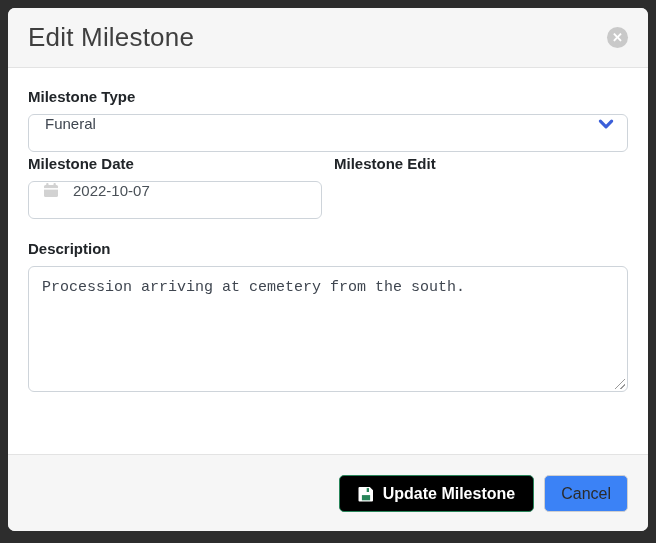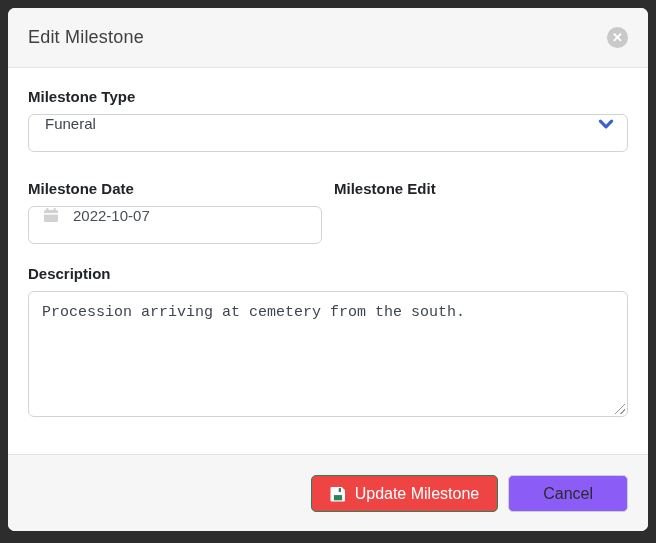--- a/index.html
+++ b/index.html
@@ -23,21 +23,21 @@
   .modal-header {
     flex: 0 0 60px;
     background: #f6f6f6;
     border-bottom: 1px solid #e3e3e3;
     display: flex;
     align-items: center;
     justify-content: space-between;
     padding: 0 20px;
   }
   .modal-title {
-    font-size: 18px;
+    font-size: 26px;
     color: #3f3f3f;
     font-weight: 500;
     letter-spacing: 0.2px;
   }
   .close-btn {
     width: 21px; height: 21px;
     border: none;
     border-radius: 50%;
     background: #c9c9c9;
     color: #ffffff;
@@ -77,21 +77,21 @@
   .icon-input { padding-left: 14px; }
   .icon-input .lead-icon {
     display: inline-flex;
     margin-right: 14px;
     flex: 0 0 auto;
   }
   .icon-input .value { flex: 1 1 auto; color: #495057; }
   .two-col {
     display: flex;
     gap: 12px;
-    margin-top: 28px;
+    margin-top: 3px;
   }
   .col { flex: 1 1 0; min-width: 0; }
   .description-block { margin-top: 21px; }
   .textarea-wrap { position: relative; }
   textarea {
     width: 100%;
     height: 126px;
     border: 1px solid #ced4da;
     border-radius: 6px;
     padding: 10px 13px;
@@ -131,31 +131,32 @@
     height: 37px;
     border-radius: 5px;
     font-size: 16px;
     font-family: "Liberation Sans", sans-serif;
     cursor: pointer;
     display: inline-flex;
     align-items: center;
     justify-content: center;
   }
   .btn-success {
-    background: #ef4444;
+    background: #000000;
     border: 1px solid #28855a;
     color: #ffffff;
     padding: 0 18px;
     gap: 9px;
+    font-weight: bold;
   }
   .btn-light {
-    background: #8b5cf6;
+    background: #3b82f6;
     border: 1px solid #cfcfcf;
     color: #2b2b2b;
-    padding: 0 34px;
+    padding: 0 16px;
   }
   .ico { display: inline-flex; line-height: 0; }
 </style>
 </head>
 <body>
 
 <div class="modal">
 
   <div class="modal-header">
     <div class="modal-title">Edit Milestone</div>

